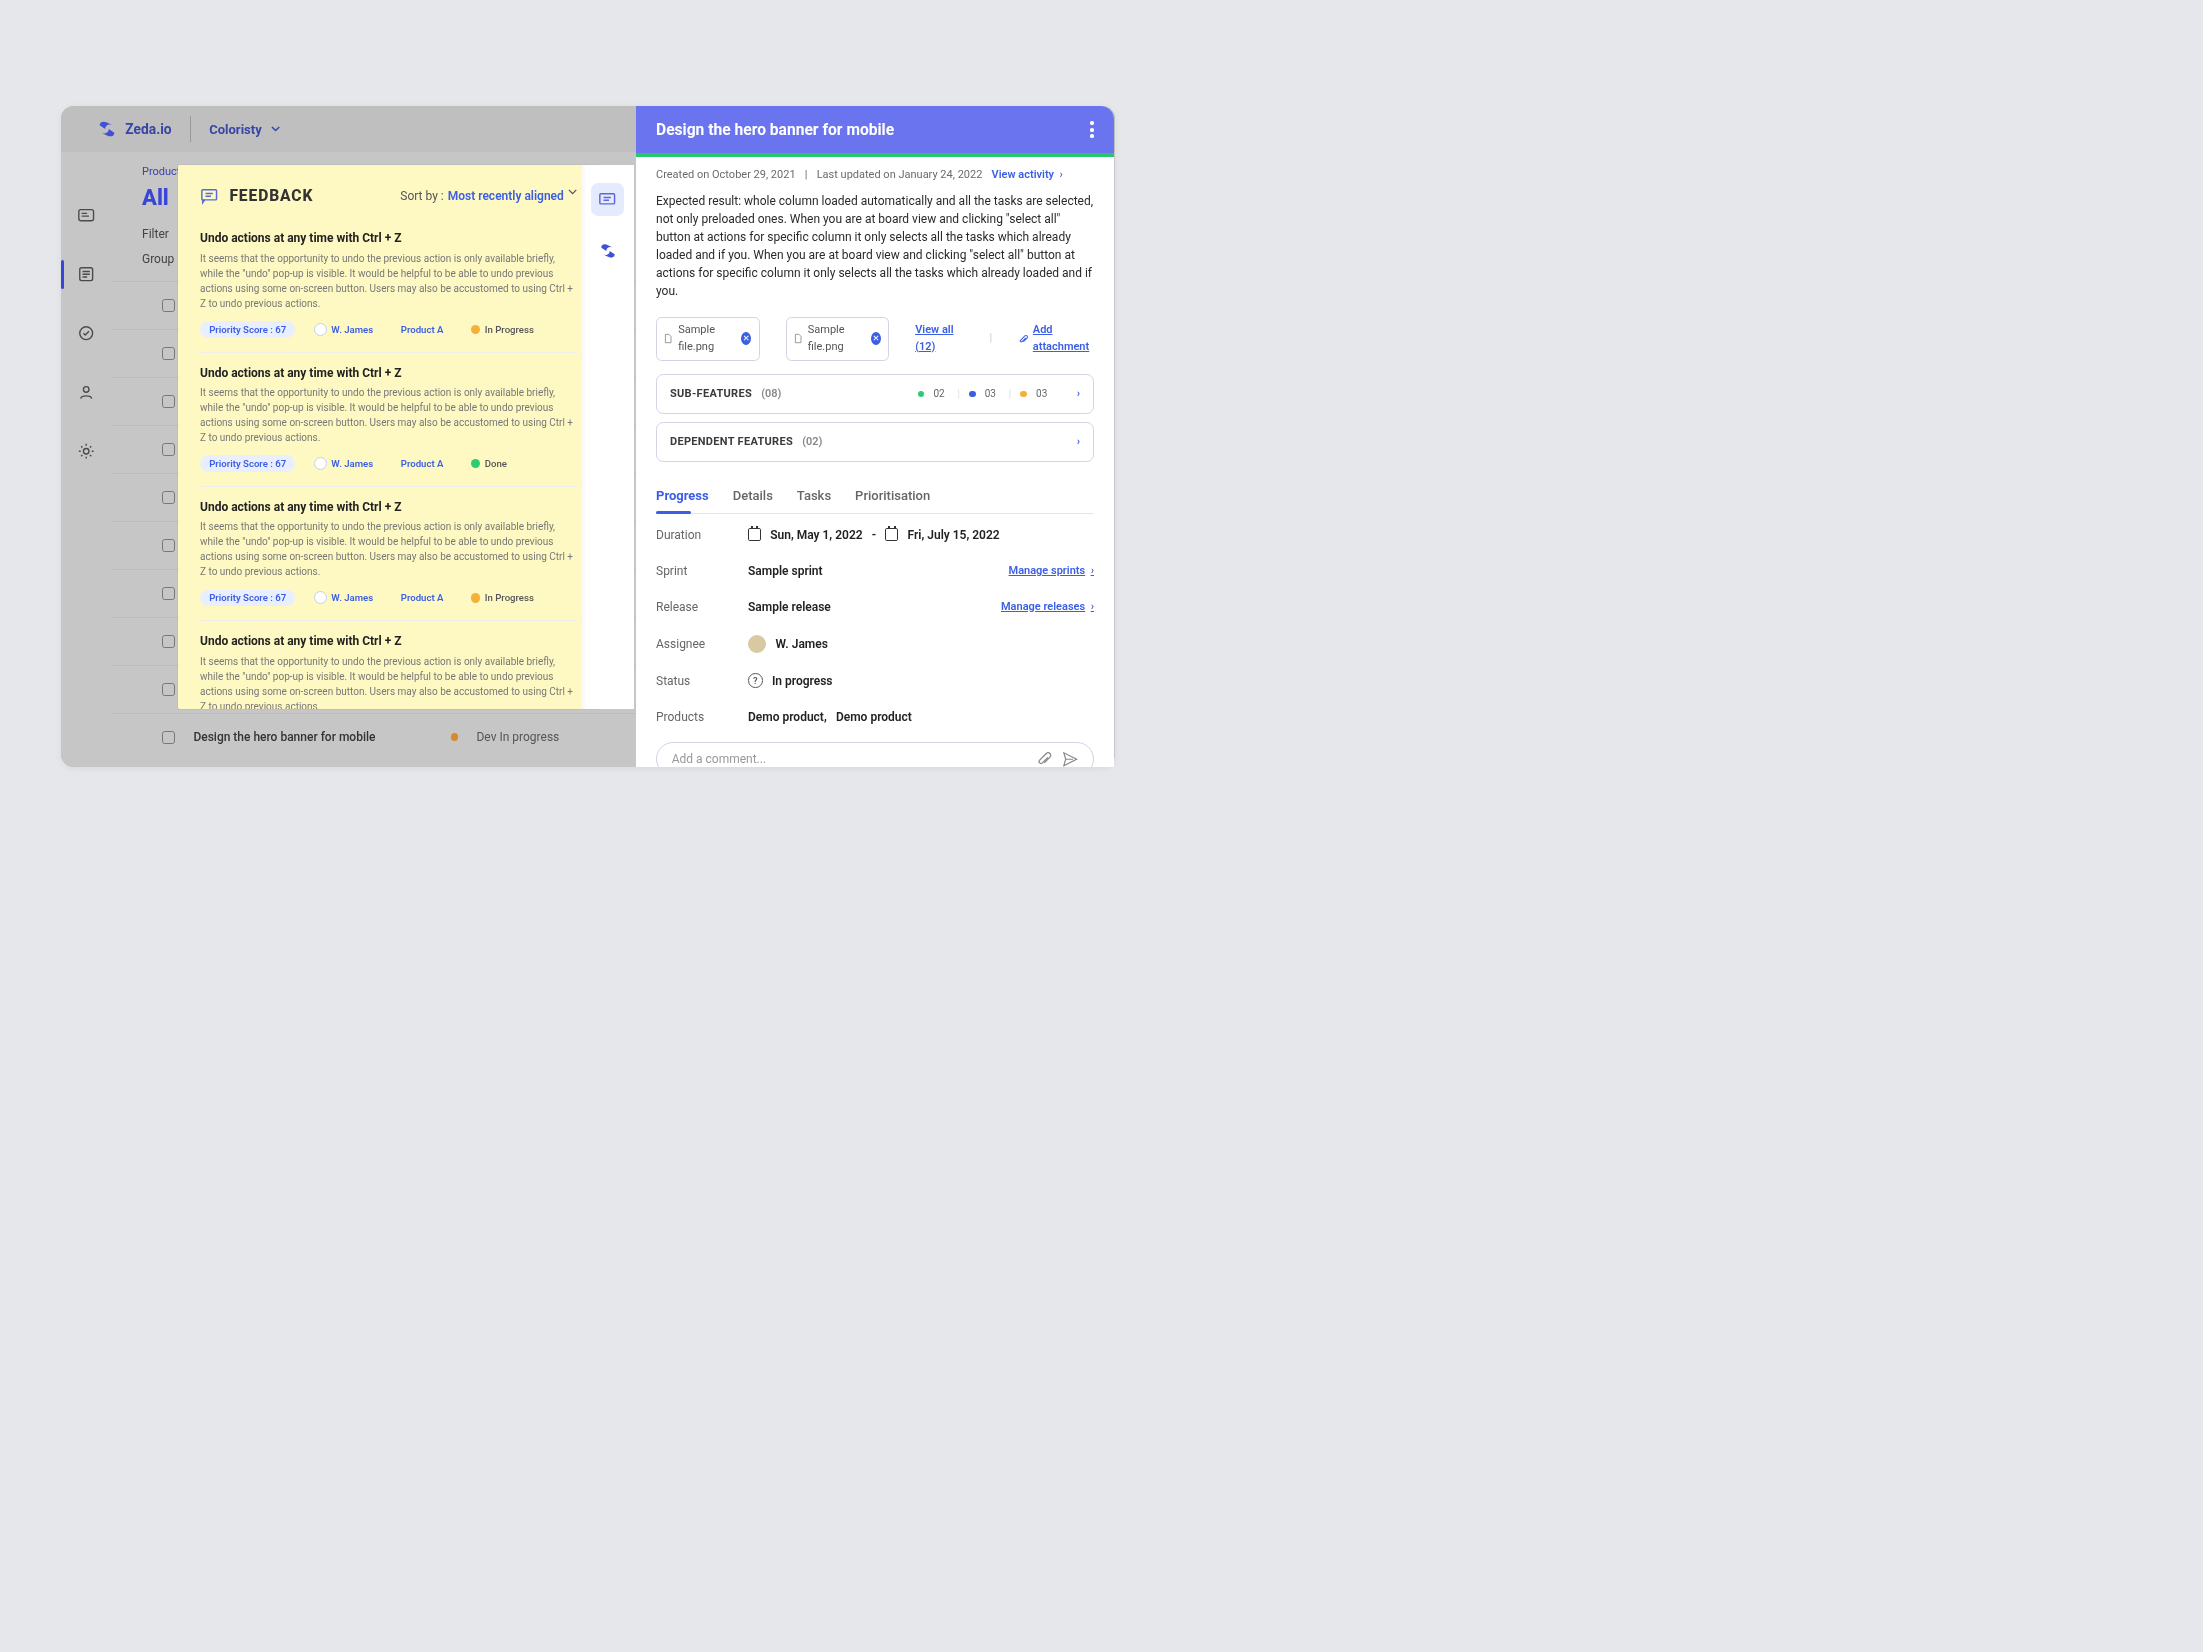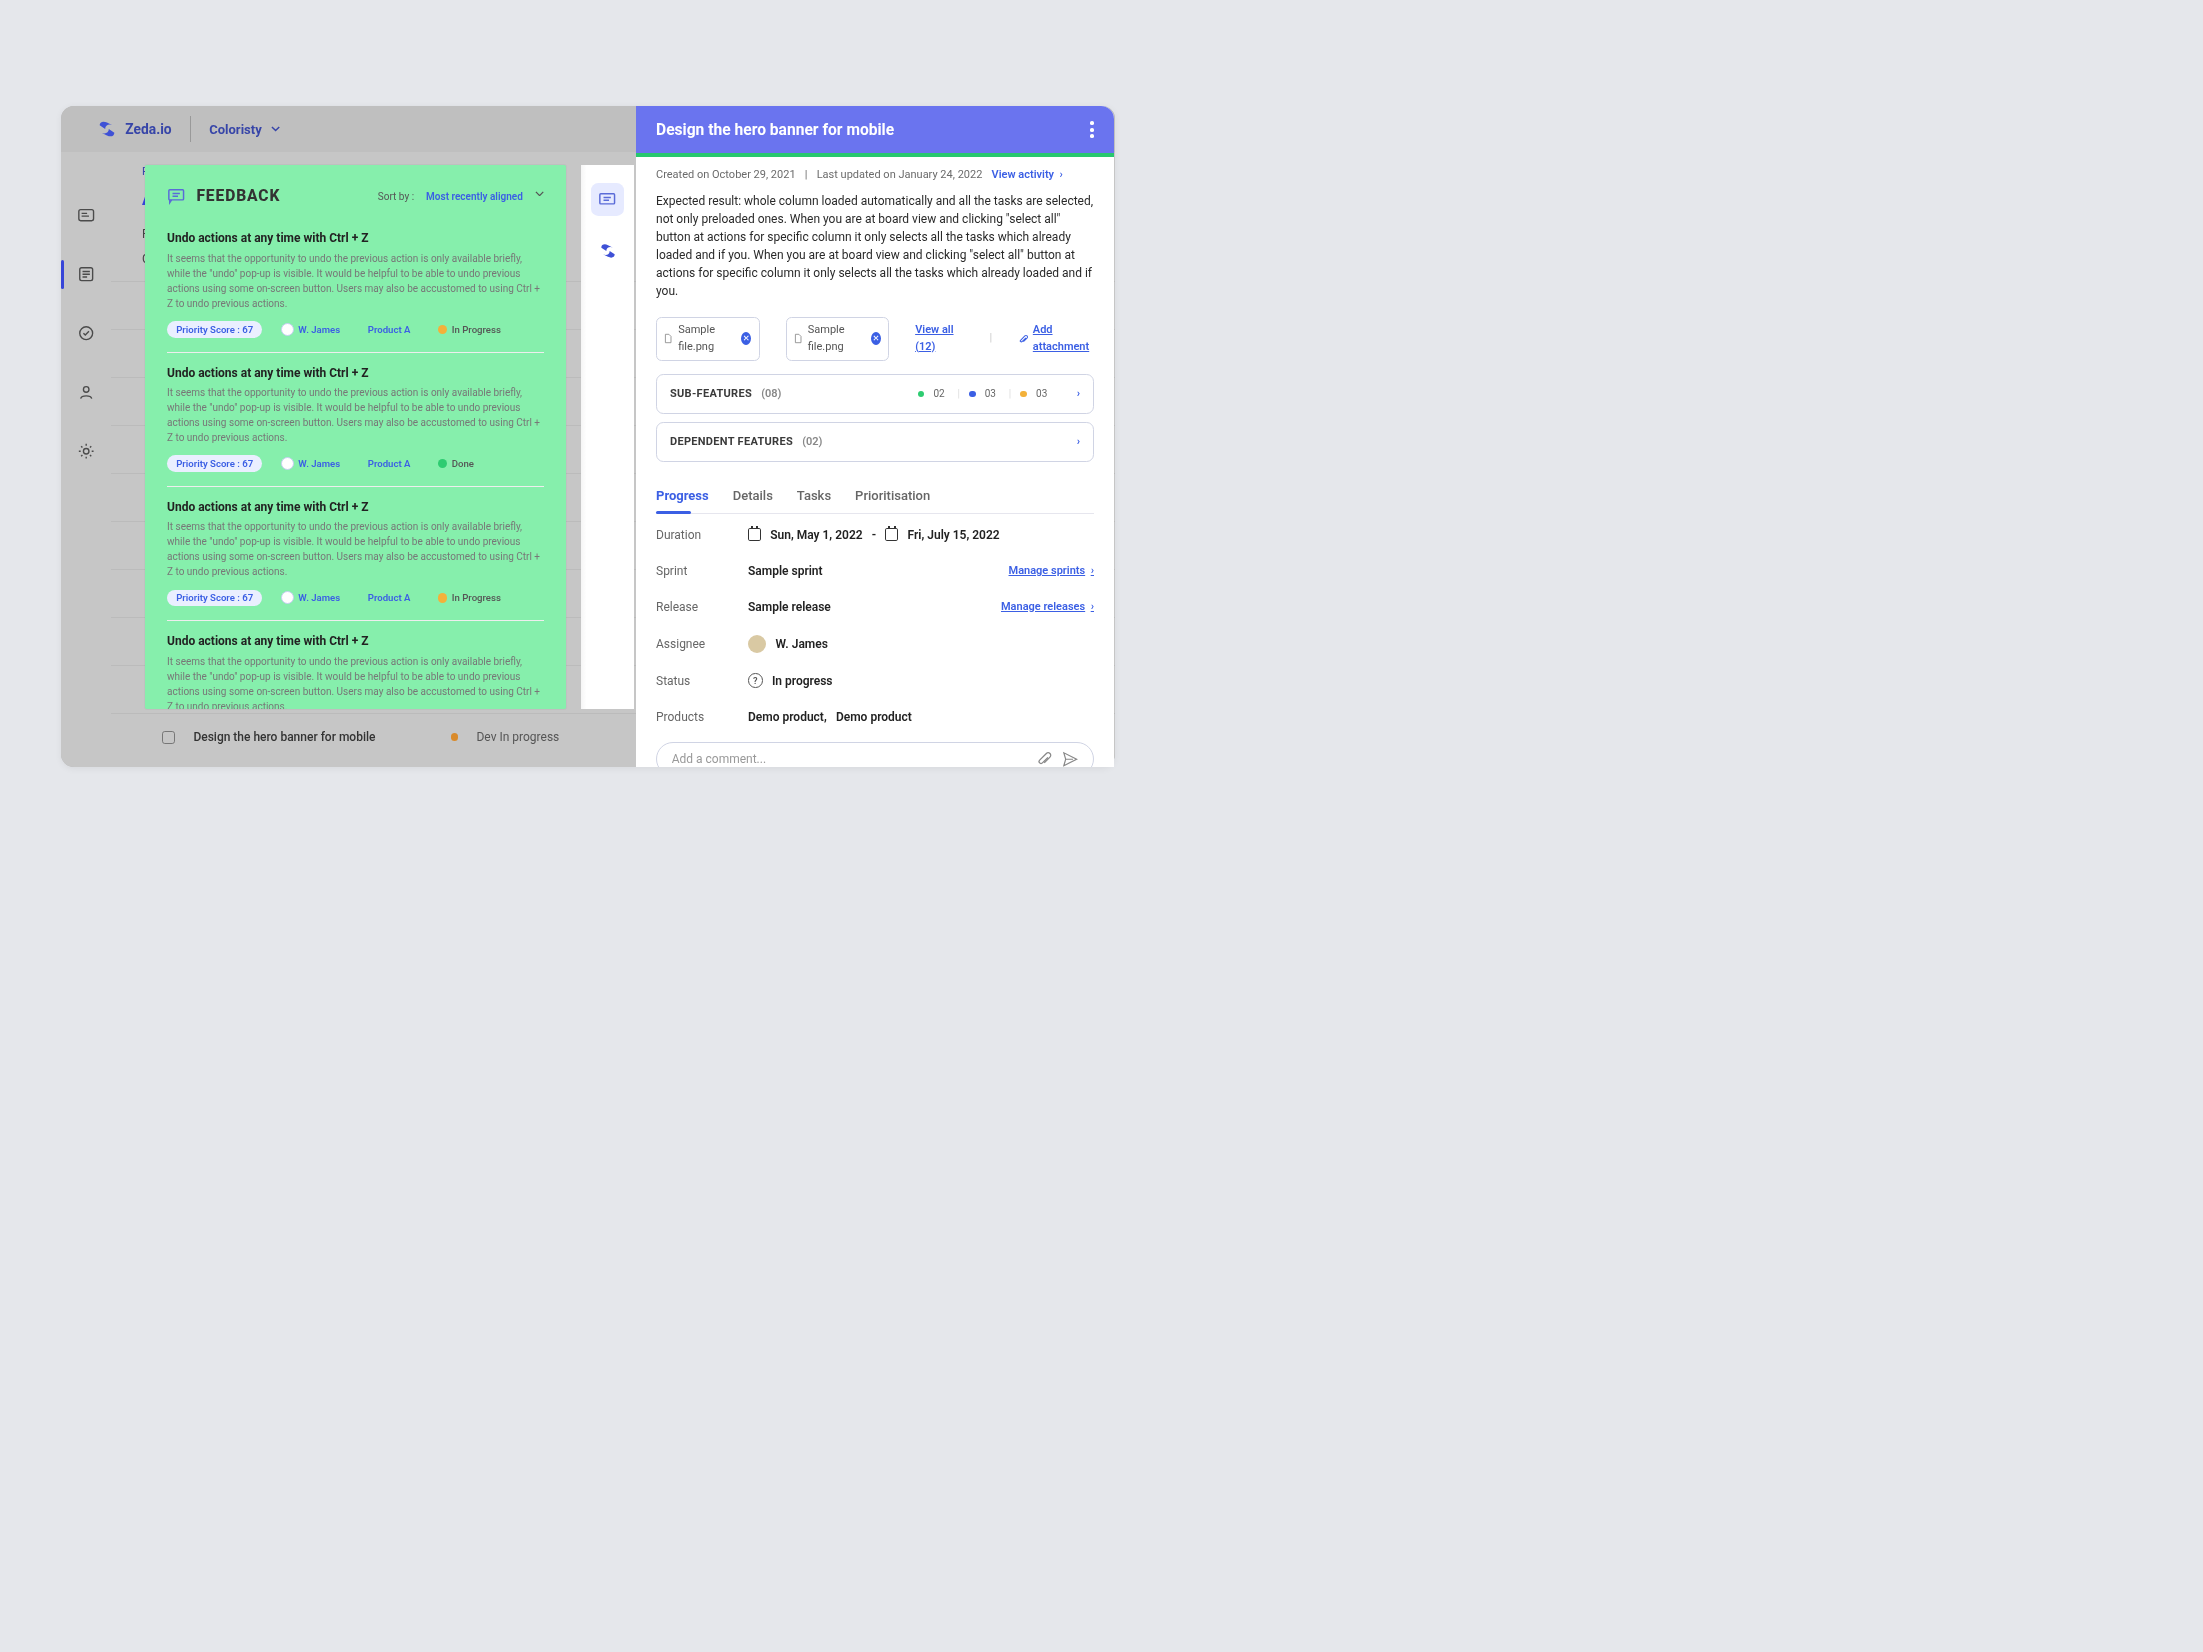--- a/index.html
+++ b/index.html
@@ -74,24 +74,24 @@
   .cal::before { content:""; position:absolute; top:-2.8px; left:1.8px; width:1.8px; height:2.8px; background:#333; }
   .cal::after { content:""; position:absolute; top:-2.8px; right:1.8px; width:1.8px; height:2.8px; background:#333; }
   .manage { color:#3b5fe4; font-weight:600; margin-left:auto; display:flex; align-items:center; gap:5.5px; font-size:11px; }
   .avatar-sm { width:18.4px; height:18.4px; border-radius:50%; background:#d9c9a3; }
 
   .comment-box { border:0.9px solid #d0d4e4; border-radius:20px; padding:7.3px 14.7px; display:flex; align-items:center; gap:9px; color:#999; font-size:12px; position:absolute; bottom:-9.2px; left:20px; right:20px; background:#fff; }
   .comment-box .grow { flex:1; }
   .comment-box .send-ico { width:16.5px; height:16.5px; }
 
   
-  .fb-panel { position:absolute; top: 165px; left:145px; width:421px; height:544px; background:#86efac; border-radius: 1.8px; box-shadow: 0 0 0 0.9px rgba(0,0,0,0.03); overflow:hidden; }
+  .fb-panel { position:absolute; top: 165px; left:178px; width:421px; height:544px; background:#fef9c3; border-radius: 1.8px; box-shadow: 0 0 0 0.9px rgba(0,0,0,0.03); overflow:hidden; }
   .fb-head { padding: 22px 22px 13px; display:flex; align-items:center; justify-content:space-between; }
   .fb-title { display:flex; align-items:center; gap:11px; font-size:15.6px; font-weight:800; color:#333; letter-spacing:0.9px; }
-  .fb-sort { font-size:10px; color:#555; display:flex; align-items:flex-start; gap:12px; }
+  .fb-sort { font-size:12px; color:#555; display:flex; align-items:flex-start; gap:4px; }
   .fb-sort b { color:#3b5fe4; font-weight:600; }
   .fb-list { padding: 0 22px; }
   .fb-item { padding: 13px 0; border-bottom:0.9px solid #eee; }
   .fb-item h4 { font-size:12px; font-weight:700; color:#222; margin-bottom:5.5px; }
   .fb-item p { font-size:10px; color:#777; line-height:1.5; margin-bottom:9.2px; }
   .fb-chips { display:flex; align-items:center; gap:9.2px; font-size:9.6px; }
   .chip { border-radius:11px; padding:2.8px 9.2px; display:flex; align-items:center; gap:4.6px; }
   .chip.score { background:#eaefff; color:#3b5fe4; font-weight:600; }
   .chip.user { color:#3b5fe4; font-weight:600; }
   .chip.user .av { width:13px; height:13px; border-radius:50%; border:1.4px solid #c7cef2; background:#fff; }

